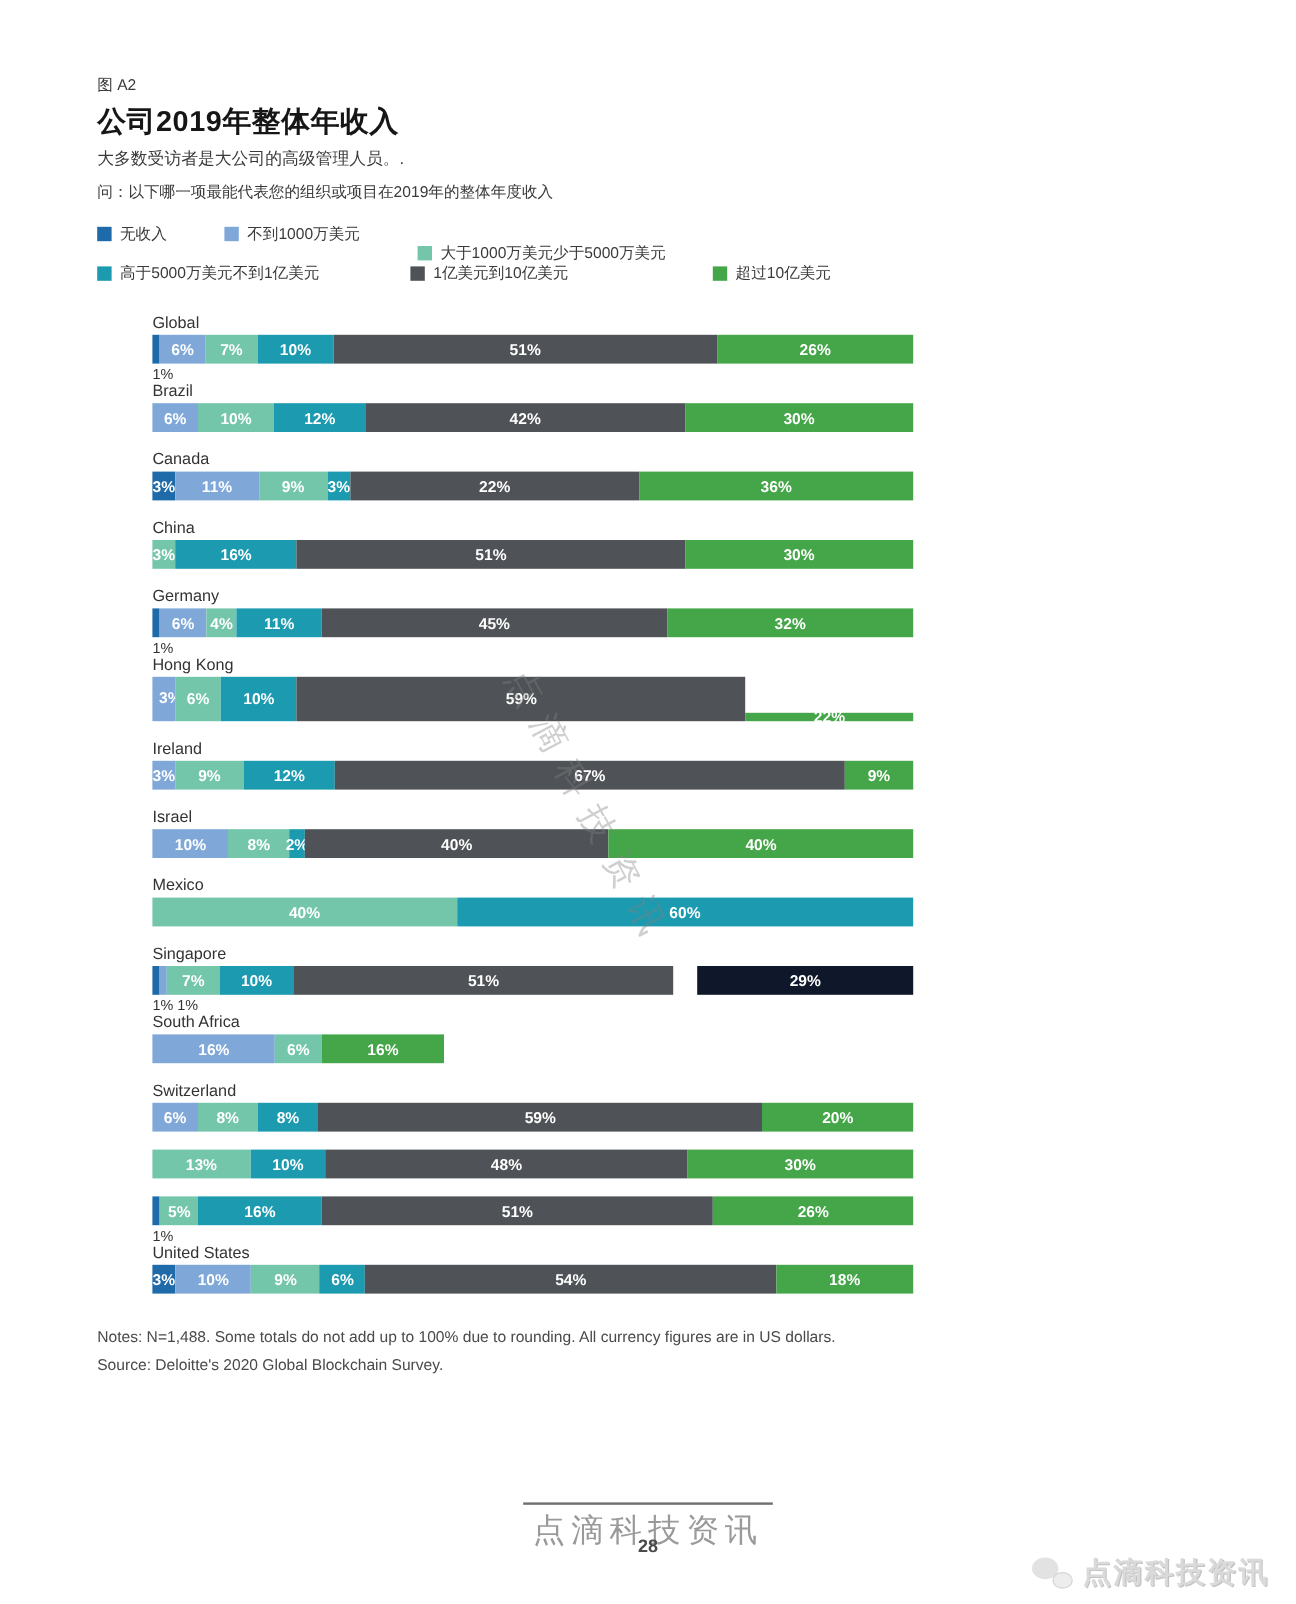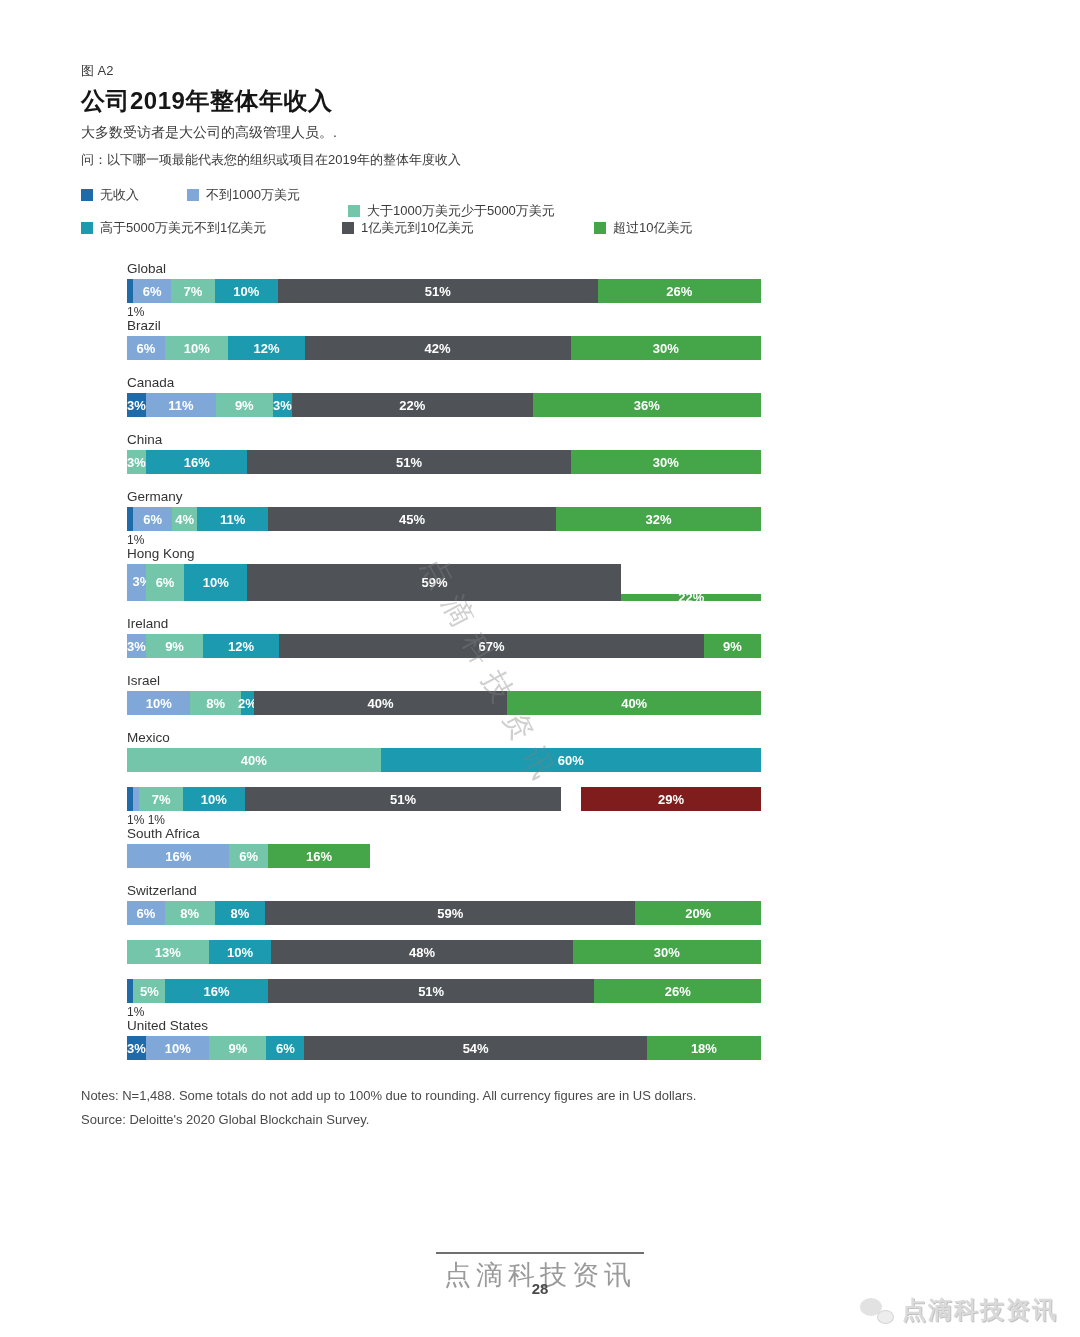--- a/index.html
+++ b/index.html
@@ -275,33 +275,34 @@
               <div class="seg" style="width: 40%; background: rgb(116, 198, 171);">
                 <span>40%</span>
               </div>
               <div class="seg" style="width: 60%; background: rgb(27, 154, 176);">
                 <span>60%</span>
               </div>
             </div>
             <div class="below"></div>
           </div>
           <div class="chart-row">
+            <div class="country">Singapore</div>
             <div class="bar">
               <div class="seg" style="width: 1.0101%; background: rgb(31, 106, 169);"></div>
               <div class="seg" style="width: 1.0101%; background: rgb(127, 168, 217);"></div>
               <div class="seg" style="width: 7.07071%; background: rgb(116, 198, 171);">
                 <span>7%</span>
               </div>
               <div class="seg" style="width: 10.101%; background: rgb(27, 154, 176);">
                 <span>10%</span>
               </div>
               <div class="seg" style="width: 51.5152%; background: rgb(79, 83, 87);">
                 <span>51%</span>
               </div>
-              <div class="seg" style="width: 29.2929%; background: #7f1d1d; margin-left: 20px;">
+              <div class="seg" style="width: 29.2929%; background: #0f172a; margin-left: 20px;">
                 <span>29%</span>
               </div>
             </div>
             <div class="below">1% 1%</div>
           </div>
           <div class="chart-row">
             <div class="country">South Africa</div>
             <div class="bar">
               <div class="seg" style="width: 16.1616%; background: rgb(127, 168, 217);">
                 <span>16%</span>

